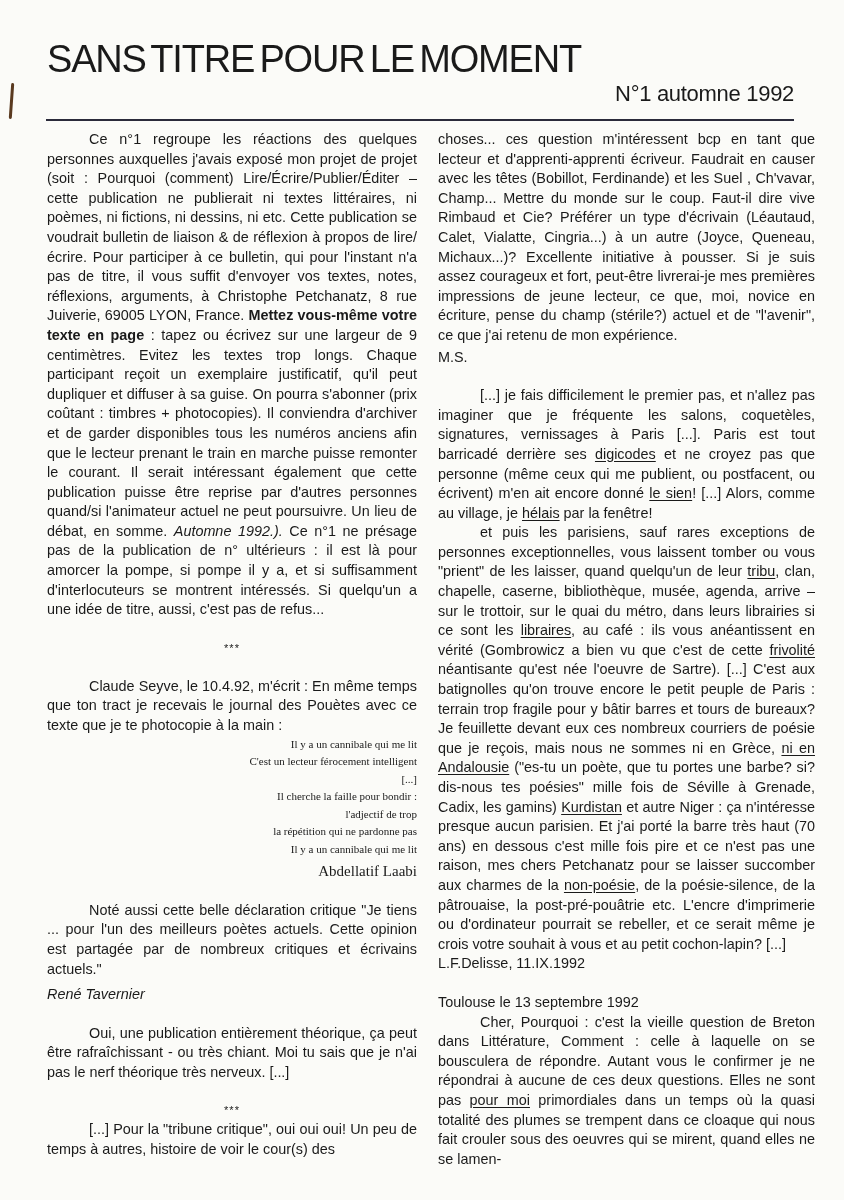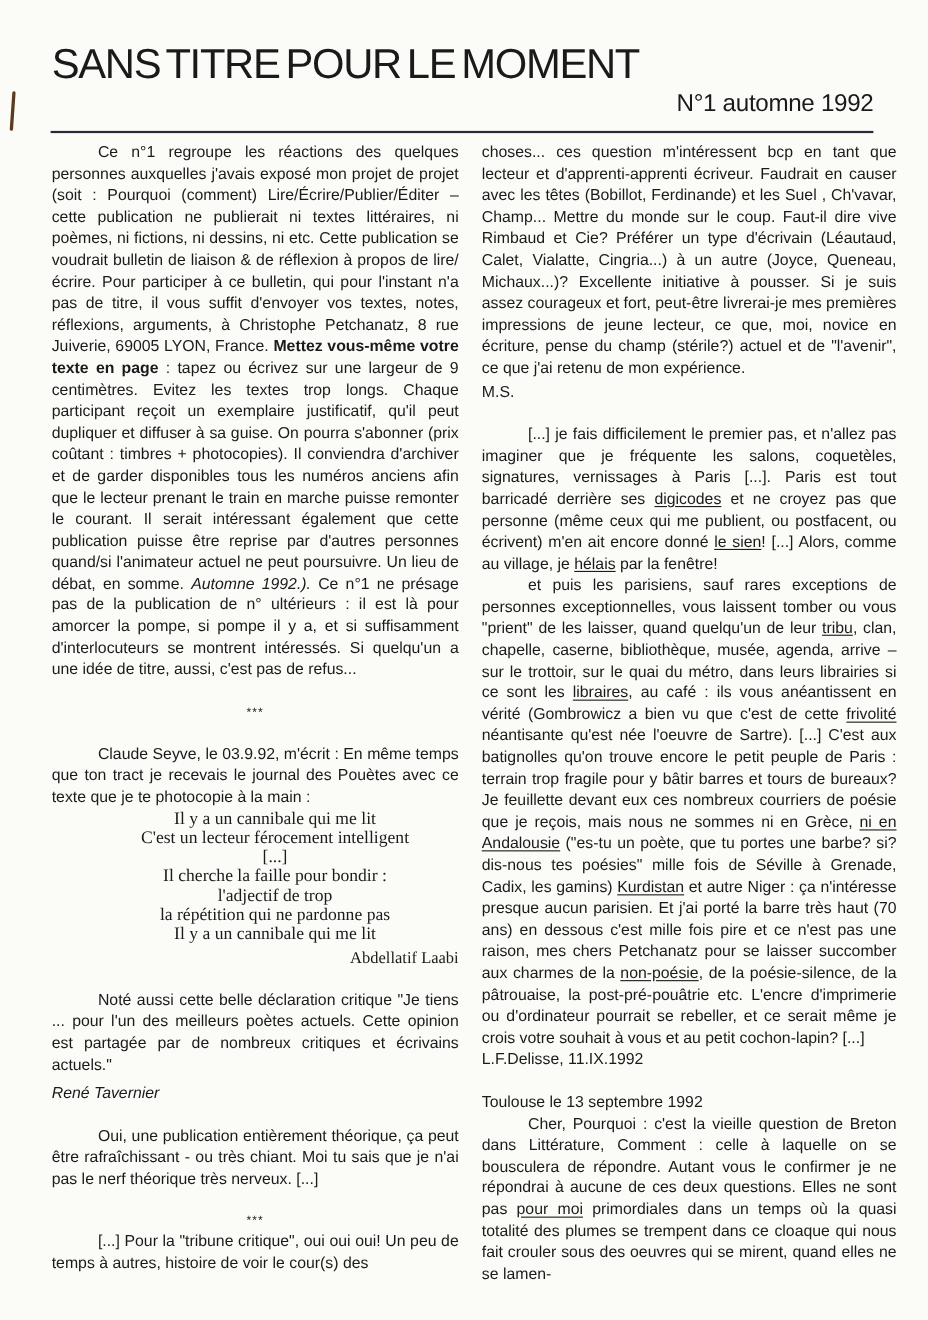--- a/index.html
+++ b/index.html
@@ -33,41 +33,41 @@
   }
   .col-left { left: 47px; }
   .col-right { left: 438px; width: 377px; }
   .col p { margin: 0; }
   .indent { text-indent: 42px; }
   .gap { height: 19px; }
   .stars { text-align: center; letter-spacing: 1px; font-size: 11px; line-height: 19px; }
   .sig { }
   .sig-italic { text-align: left; font-style: italic; }
   .poem {
-    font-family: "Liberation Serif", serif; font-size: 16px; line-height: 17.5px;
-    padding-left: 36px; text-align: center;
+    font-family: "Liberation Serif", serif; font-size: 11px; line-height: 17.5px;
+    padding-left: 36px; text-align: right;
   }
   .sig-serif { text-align: right; font-family: "Liberation Serif", serif; font-size: 15px; }
   u { text-underline-offset: 2px; }
   b { font-weight: bold; }
 </style>
 </head>
 <body>
 
 <div class="margin-mark"></div>
 <h1 class="title">SANS TITRE POUR LE MOMENT</h1>
 <div class="issue">N°1 automne 1992</div>
 <div class="rule"></div>
 
 <div class="col col-left">
   <p class="indent"><span>Ce n°1 regroupe les réactions des quelques personnes auxquelles j'avais exposé mon projet de projet (soit : Pourquoi (comment) Lire/Écrire/Publier/Éditer – cette publication ne publierait ni textes littéraires, ni poèmes, ni fictions, ni dessins, ni etc. Cette publication se voudrait bulletin de liaison &amp; de réflexion à propos de lire/écrire. Pour participer à ce bulletin, qui pour l'instant n'a pas de titre, il vous suffit d'envoyer vos textes, notes, réflexions, arguments, à Christophe Petchanatz, 8 rue Juiverie, 69005 LYON, France.</span> <b>Mettez vous-même votre texte en page</b><span> : tapez ou écrivez sur une largeur de 9 centimètres. Evitez les textes trop longs. Chaque participant reçoit un exemplaire justificatif, qu'il peut dupliquer et diffuser à sa guise. On pourra s'abonner (prix coûtant : timbres + photocopies). Il conviendra d'archiver et de garder disponibles tous les numéros anciens afin que le lecteur prenant le train en marche puisse remonter le courant. Il serait intéressant également que cette publication puisse être reprise par d'autres personnes quand/si l'animateur actuel ne peut poursuivre. Un lieu de débat, en somme. </span><i>Automne 1992.).</i><span> Ce n°1 ne présage pas de la publication de n° ultérieurs : il est là pour amorcer la pompe, si pompe il y a, et si suffisamment d'interlocuteurs se montrent intéressés. Si quelqu'un a une idée de titre, aussi, c'est pas de refus...</span></p>
   <div class="gap"></div>
   <div class="stars">***</div>
   <div class="gap"></div>
-  <p class="indent">Claude Seyve, le 03.9.92, m'écrit : En même temps que ton tract je recevais le journal des Pouètes avec ce texte que je te photocopie à la main :</p>
+  <p class="indent">Claude Seyve, le 10.4.92, m'écrit : En même temps que ton tract je recevais le journal des Pouètes avec ce texte que je te photocopie à la main :</p>
   <div class="poem">
     <div>Il y a un cannibale qui me lit</div>
     <div>C'est un lecteur férocement intelligent</div>
     <div>[...]</div>
     <div>Il cherche la faille pour bondir :</div>
     <div>l'adjectif de trop</div>
     <div>la répétition qui ne pardonne pas</div>
     <div>Il y a un cannibale qui me lit</div>
   </div>
   <div class="sig-serif" style="margin-top:4px;">Abdellatif Laabi</div>

